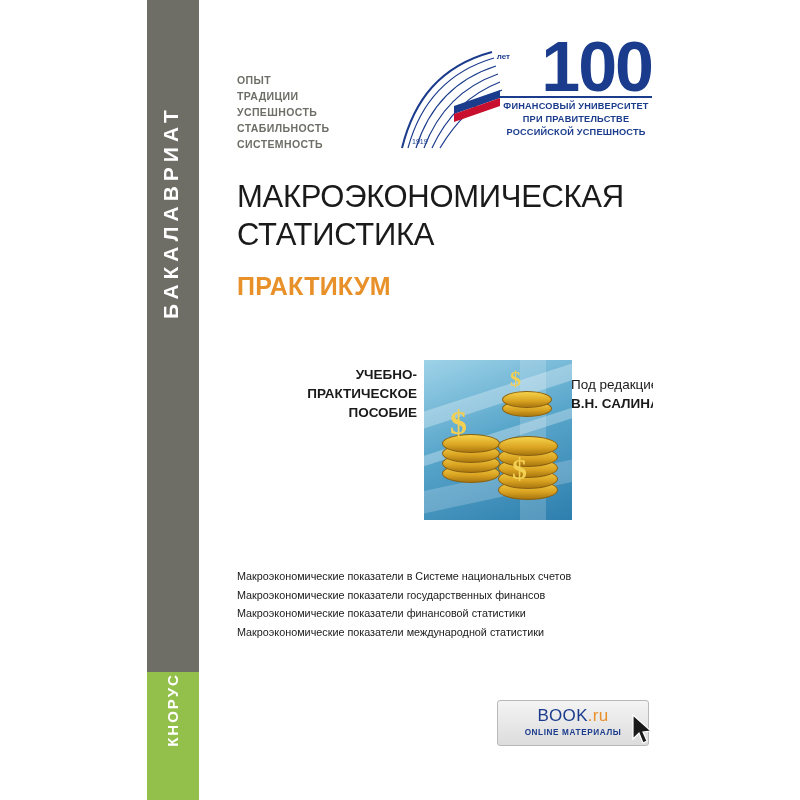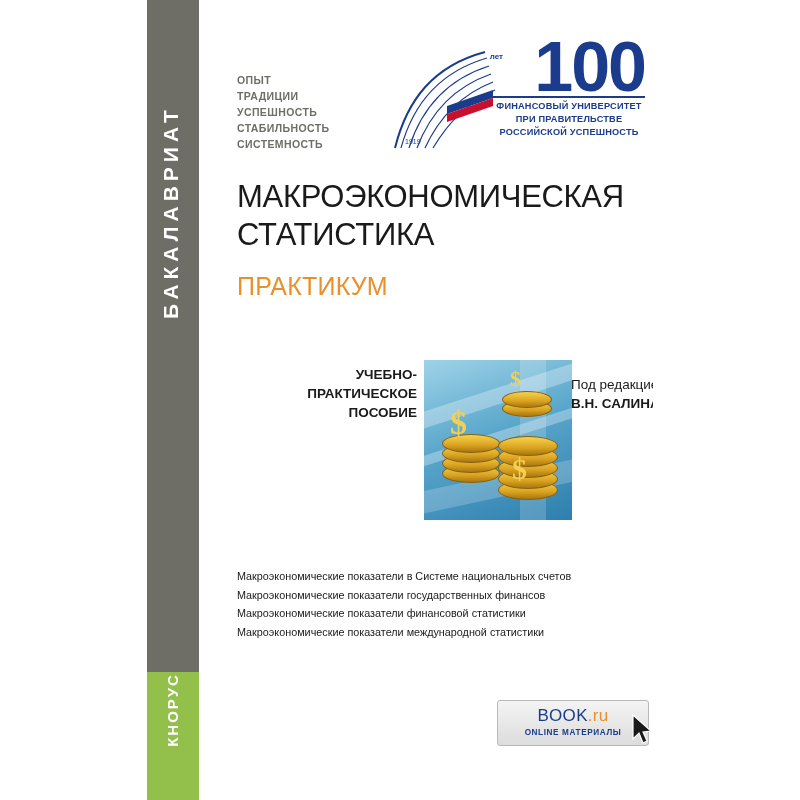--- a/index.html
+++ b/index.html
@@ -87,21 +87,21 @@
     color: #6e6e67;
     font-size: 10.5px;
     font-weight: bold;
     line-height: 16px;
     letter-spacing: 0.4px;
   }
 
   
   .emblem {
     position: absolute;
-    left: 190px;
+    left: 197px;
     top: 38px;
     width: 260px;
     height: 120px;
   }
   .emblem-100 {
     position: absolute;
     right: 4px;
     top: -6px;
     font-size: 70px;
     font-weight: bold;
@@ -156,21 +156,21 @@
     font-weight: normal;
     line-height: 38px;
     letter-spacing: -0.3px;
   }
   .title-sub {
     position: absolute;
     left: 38px;
     top: 272px;
     color: #e8912a;
     font-size: 25px;
-    font-weight: normal;
+    font-weight: bold;
     letter-spacing: 0.2px;
   }
 
   
   .kind {
     position: absolute;
     left: 88px;
     top: 365px;
     width: 130px;
     text-align: right;

